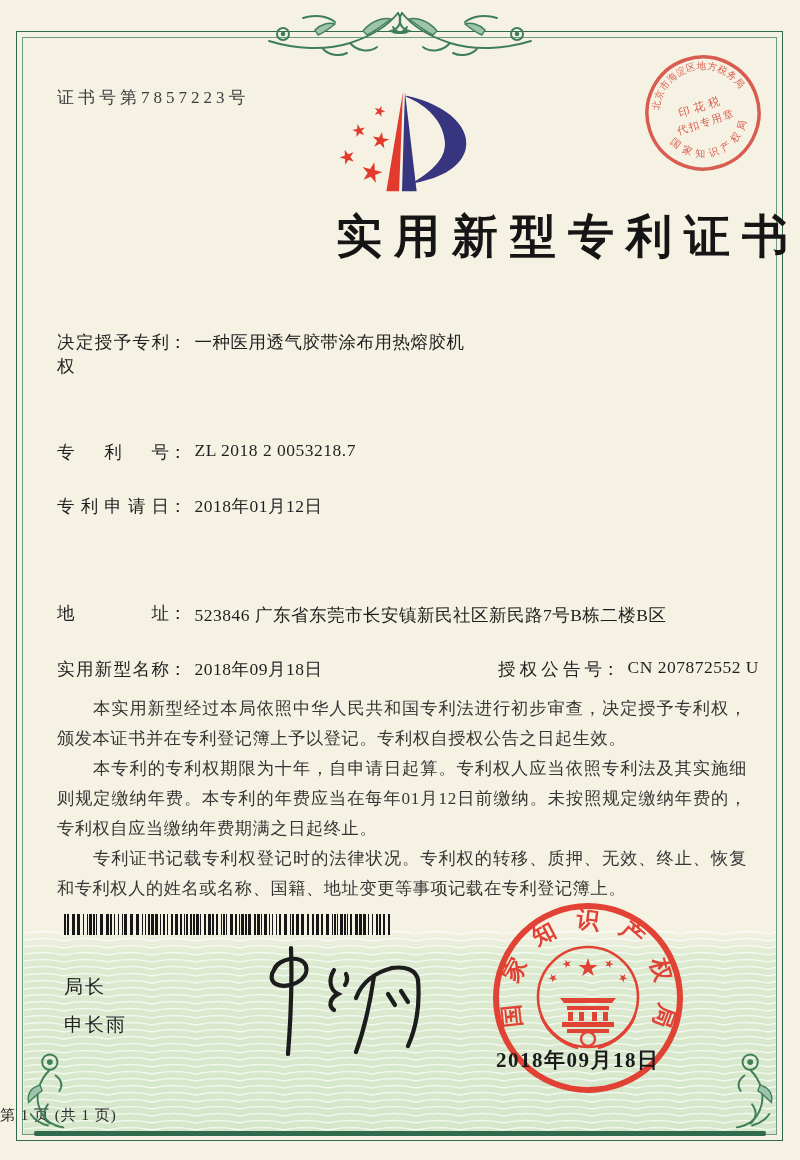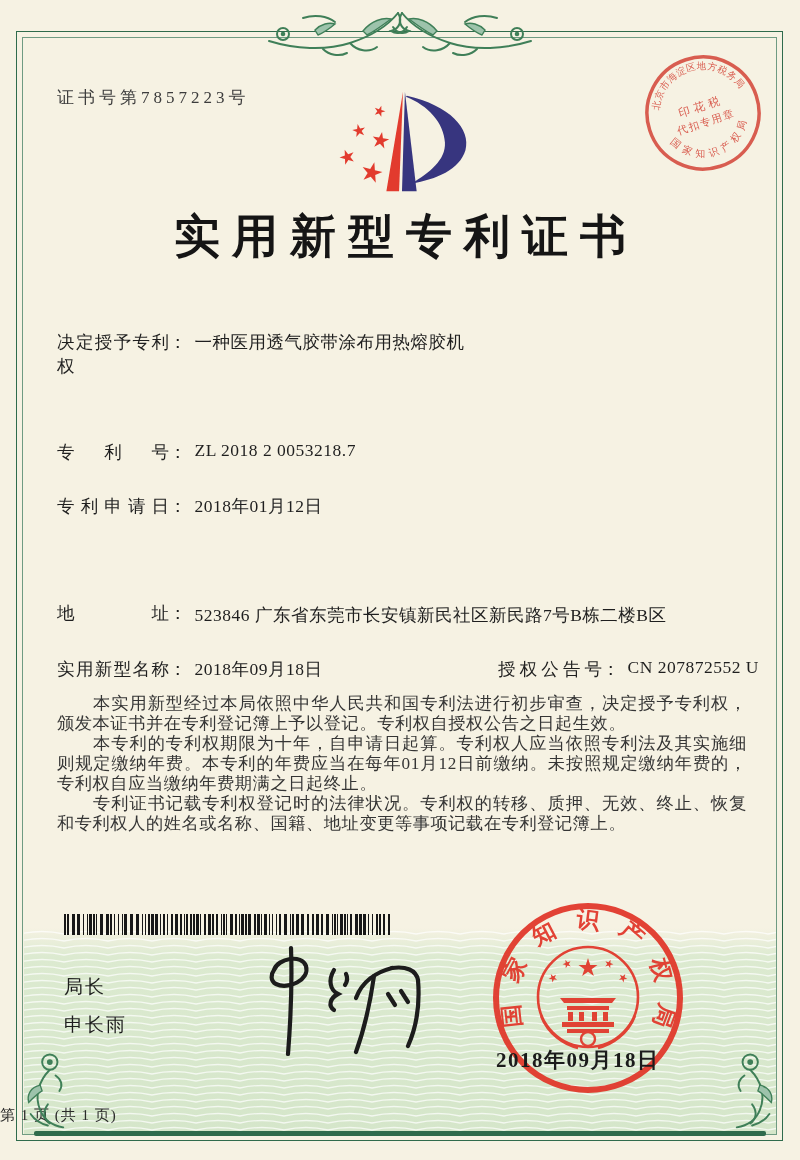--- a/index.html
+++ b/index.html
@@ -4,29 +4,29 @@
 <style>
   html,body{margin:0;padding:0;}
   .page{position:relative;width:800px;height:1160px;background:#f6f2e3;overflow:hidden;
         font-family:"Liberation Serif","DejaVu Serif",serif;color:#222;}
   .frame-outer{position:absolute;left:16px;top:31px;width:765px;height:1108px;
         border:1.6px solid #2f6b4c;}
   .frame-inner{position:absolute;left:22px;top:37px;width:753px;height:1096px;
         border:1px solid #6f9b82;}
   .cert-no{position:absolute;left:57px;top:86px;font-size:17px;letter-spacing:4px;color:#3c3c3c;}
   .logo{position:absolute;left:328px;top:82px;}
-  .title{position:absolute;left:0;top:206px;width:100%;text-align:center;
+  .title{position:absolute;left:0;top:206px;width:100%;text-align:right;
         font-size:46px;font-weight:700;letter-spacing:12px;padding-left:12px;box-sizing:border-box;color:#151515;}
   .row{position:absolute;left:57px;font-size:17.5px;color:#1f1f1f;}
   .row .lbl{display:inline-block;width:112px;text-align:justify;text-align-last:justify;vertical-align:top;}
   .row .colon{display:inline-block;vertical-align:top;}
   .row .val{display:inline-block;margin-left:8px;vertical-align:top;letter-spacing:.5px;}
   .addr-val{width:582px;line-height:29px;}
   .grant-right{position:absolute;left:441px;top:0;white-space:nowrap;}
-  .paras{position:absolute;left:57px;top:694px;width:690px;font-size:17.2px;line-height:20px;
+  .paras{position:absolute;left:57px;top:694px;width:690px;font-size:17.2px;line-height:30px;
         color:#353535;text-align:justify;letter-spacing:.6px;}
   .paras p{margin:0;text-indent:2.1em;}
   .barcode{position:absolute;left:64px;top:914px;width:332px;height:21px;font-size:0;line-height:0;}
   .wave-band{position:absolute;left:24px;top:928px;width:752px;height:206px;
         background:linear-gradient(180deg,rgba(216,232,205,0) 0%,#dcead0 14%,#d5e6ca 100%);}
   .officer{position:absolute;left:64px;font-size:19px;color:#1d1d1d;letter-spacing:2px;}
   .sig{position:absolute;left:258px;top:936px;}
   .seal-bottom{position:absolute;left:488px;top:898px;}
   .seal-date{position:absolute;left:496px;top:1046px;font-size:21px;font-weight:600;
         letter-spacing:1.5px;color:#1b1b1b;}

